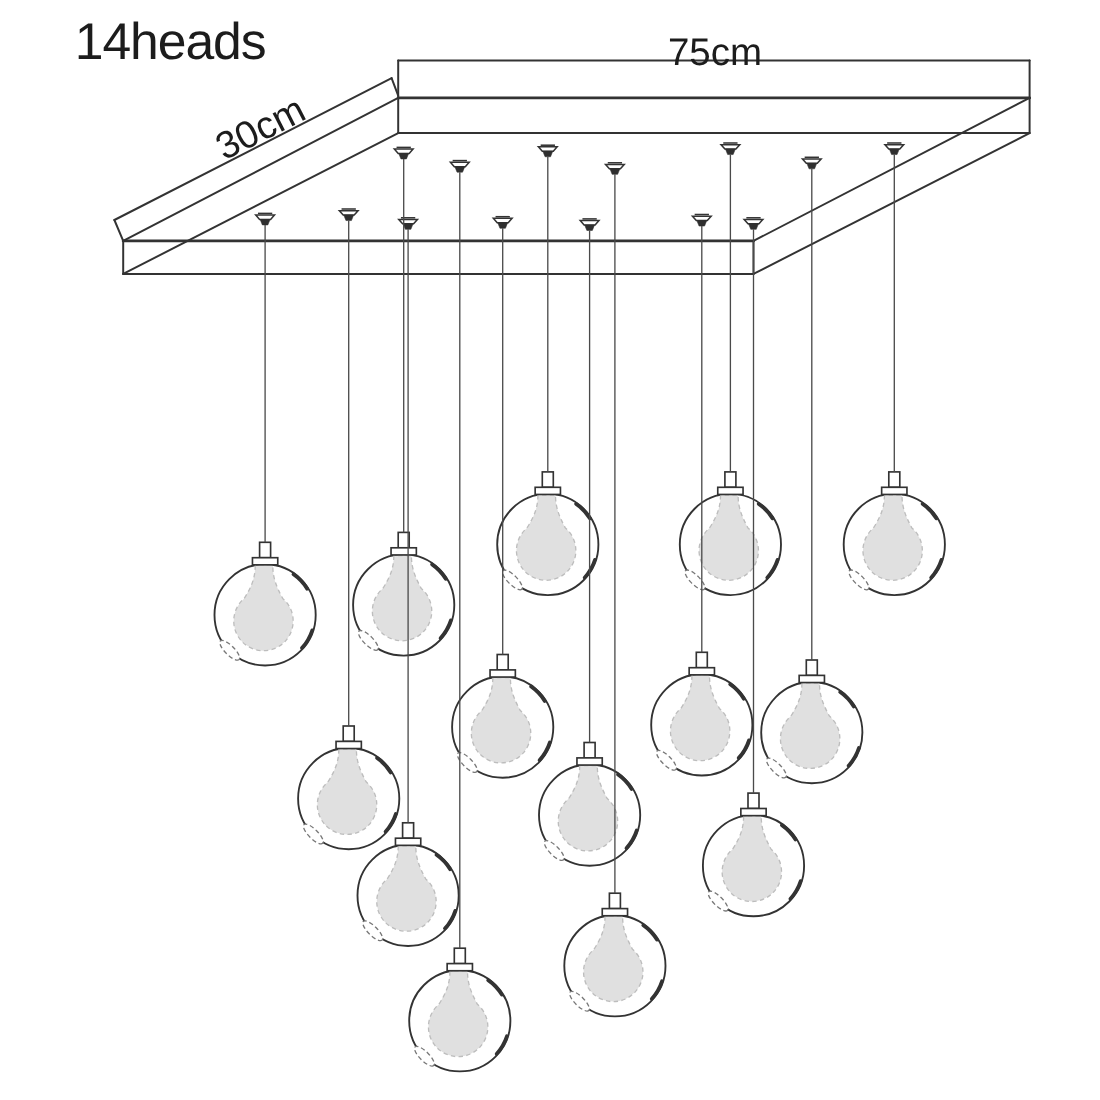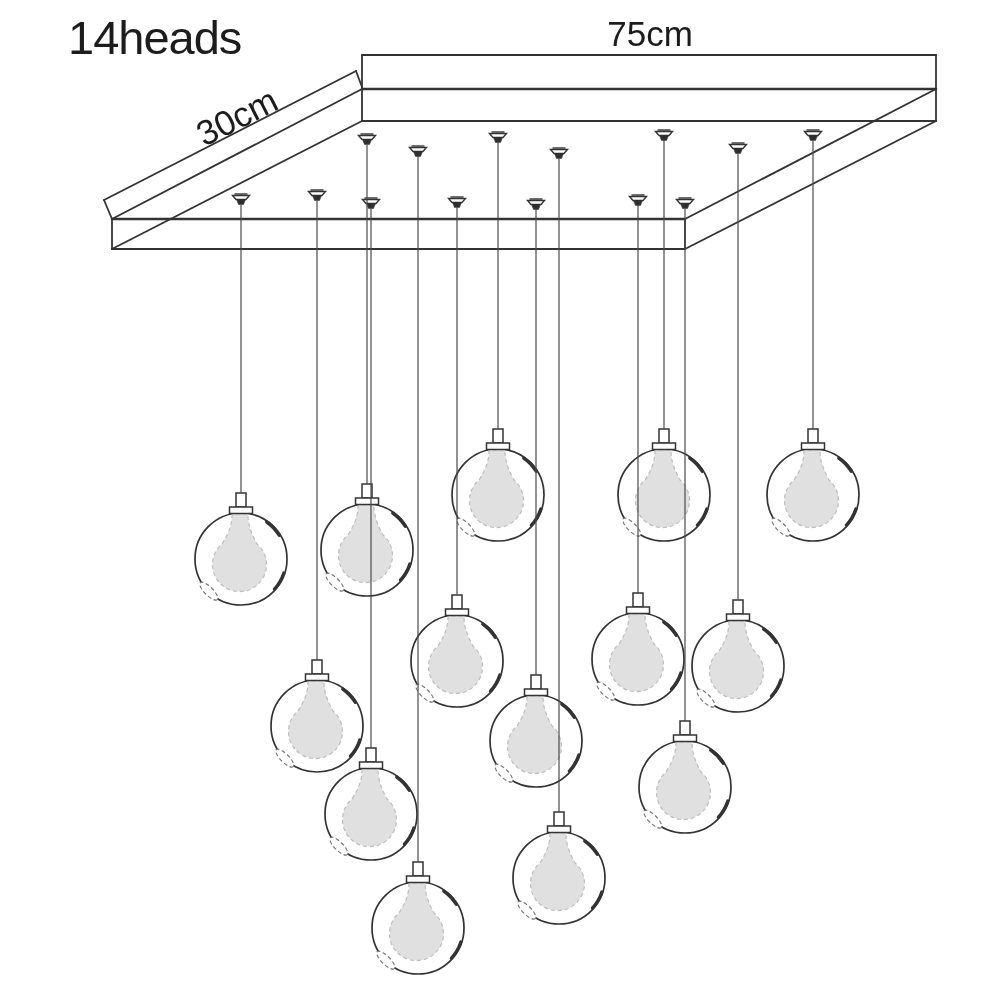--- a/index.html
+++ b/index.html
@@ -3,21 +3,21 @@
 <meta charset="utf-8">
 <style>
   html,body{margin:0;padding:0;background:#ffffff;}
   .stage{
     position:relative;width:1000px;height:1000px;background:#ffffff;overflow:hidden;
     font-family:"Liberation Sans","DejaVu Sans",sans-serif;
   }
   .stage svg{position:absolute;left:0;top:0;}
   .lbl{position:absolute;color:#1c1c1c;white-space:nowrap;}
   .lbl-title{left:68px;top:10px;font-size:47px;letter-spacing:-1px;}
-  .lbl-width{left:580px;top:14px;width:140px;text-align:center;font-size:35px;}
+  .lbl-width{left:580px;top:28px;width:140px;text-align:center;font-size:35px;}
   .lbl-depth{
     left:167px;top:95px;width:140px;height:44px;line-height:44px;text-align:center;
     font-size:35px;transform:rotate(-27deg);transform-origin:50% 50%;
   }
 </style>
 </head>
 <body>
 
 <div class="stage">
   <svg id="fixture-svg" width="1000" height="1000" viewBox="0 0 1000 1000">

